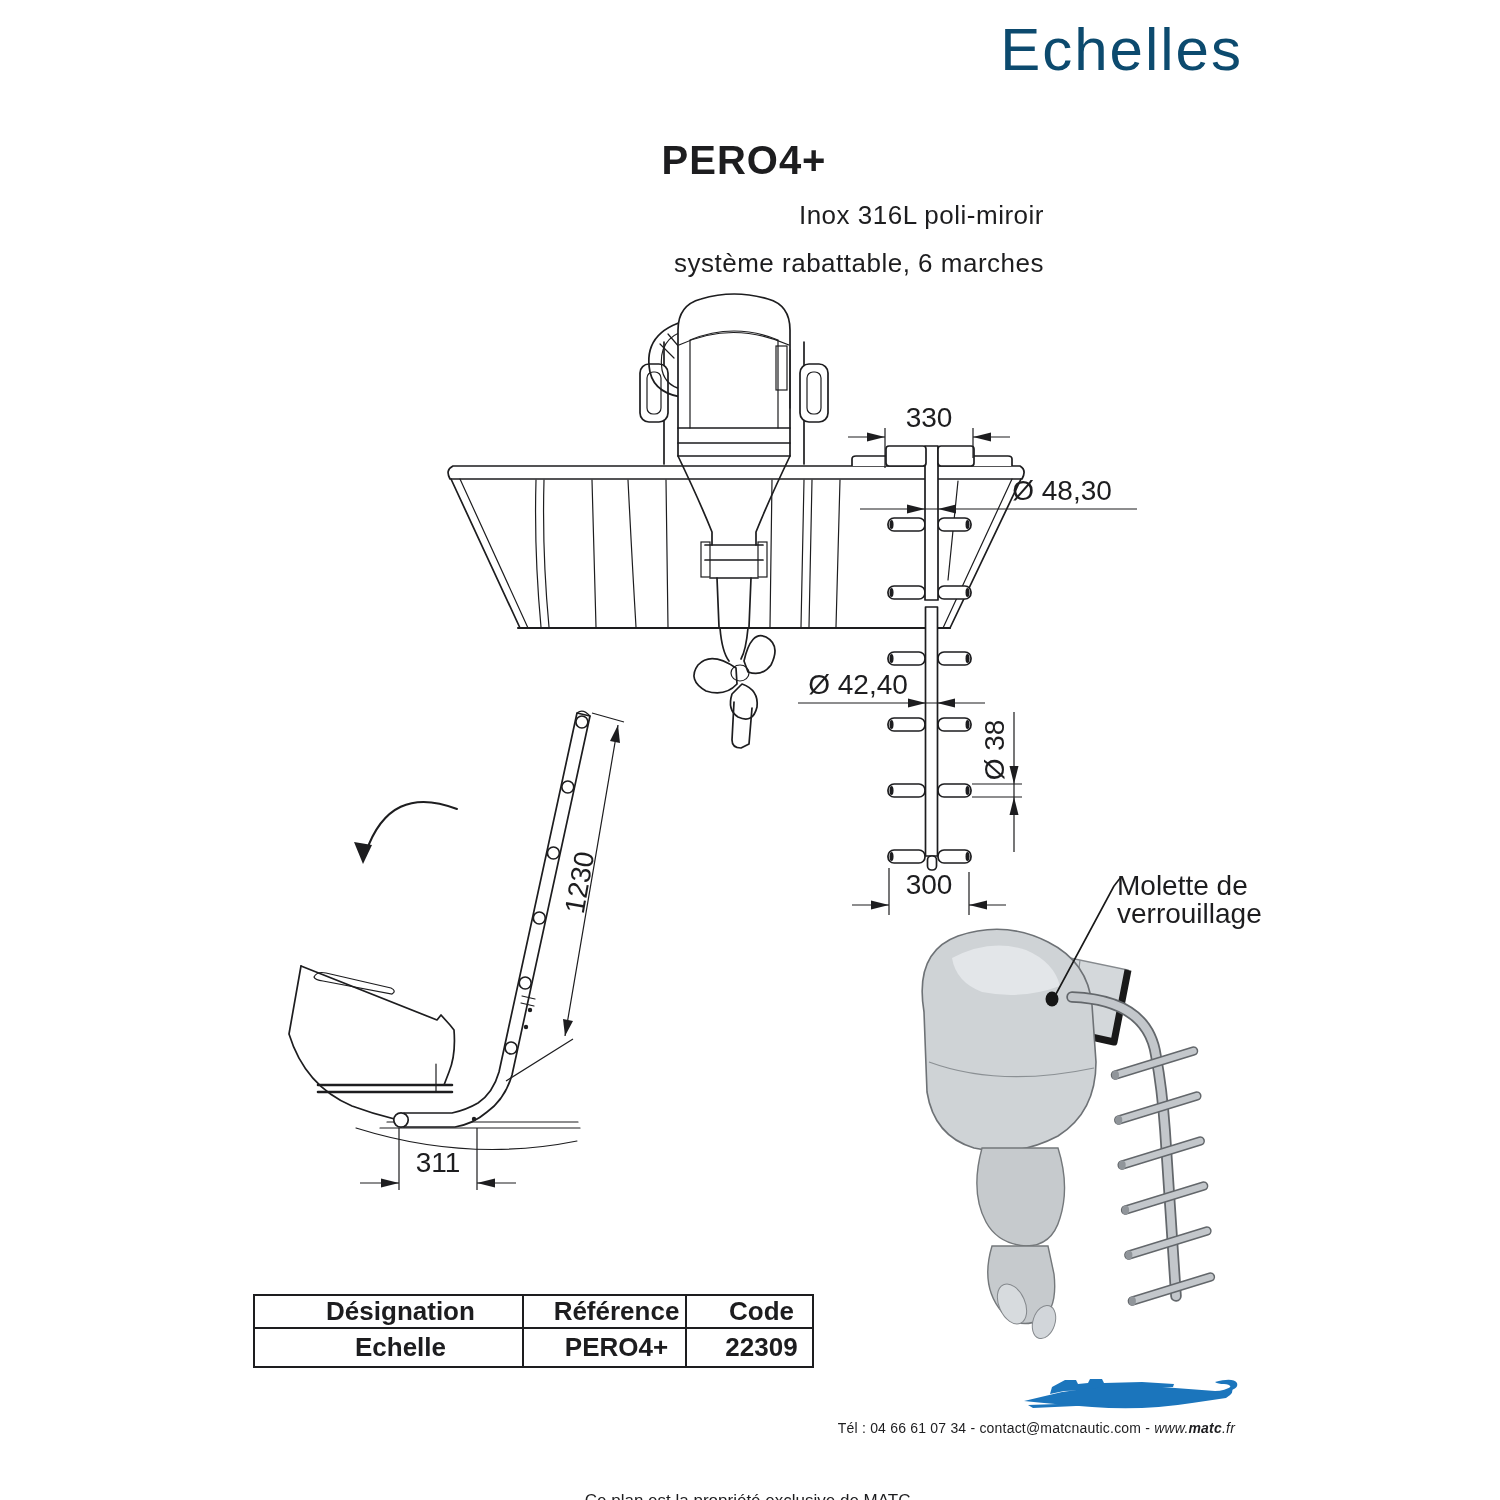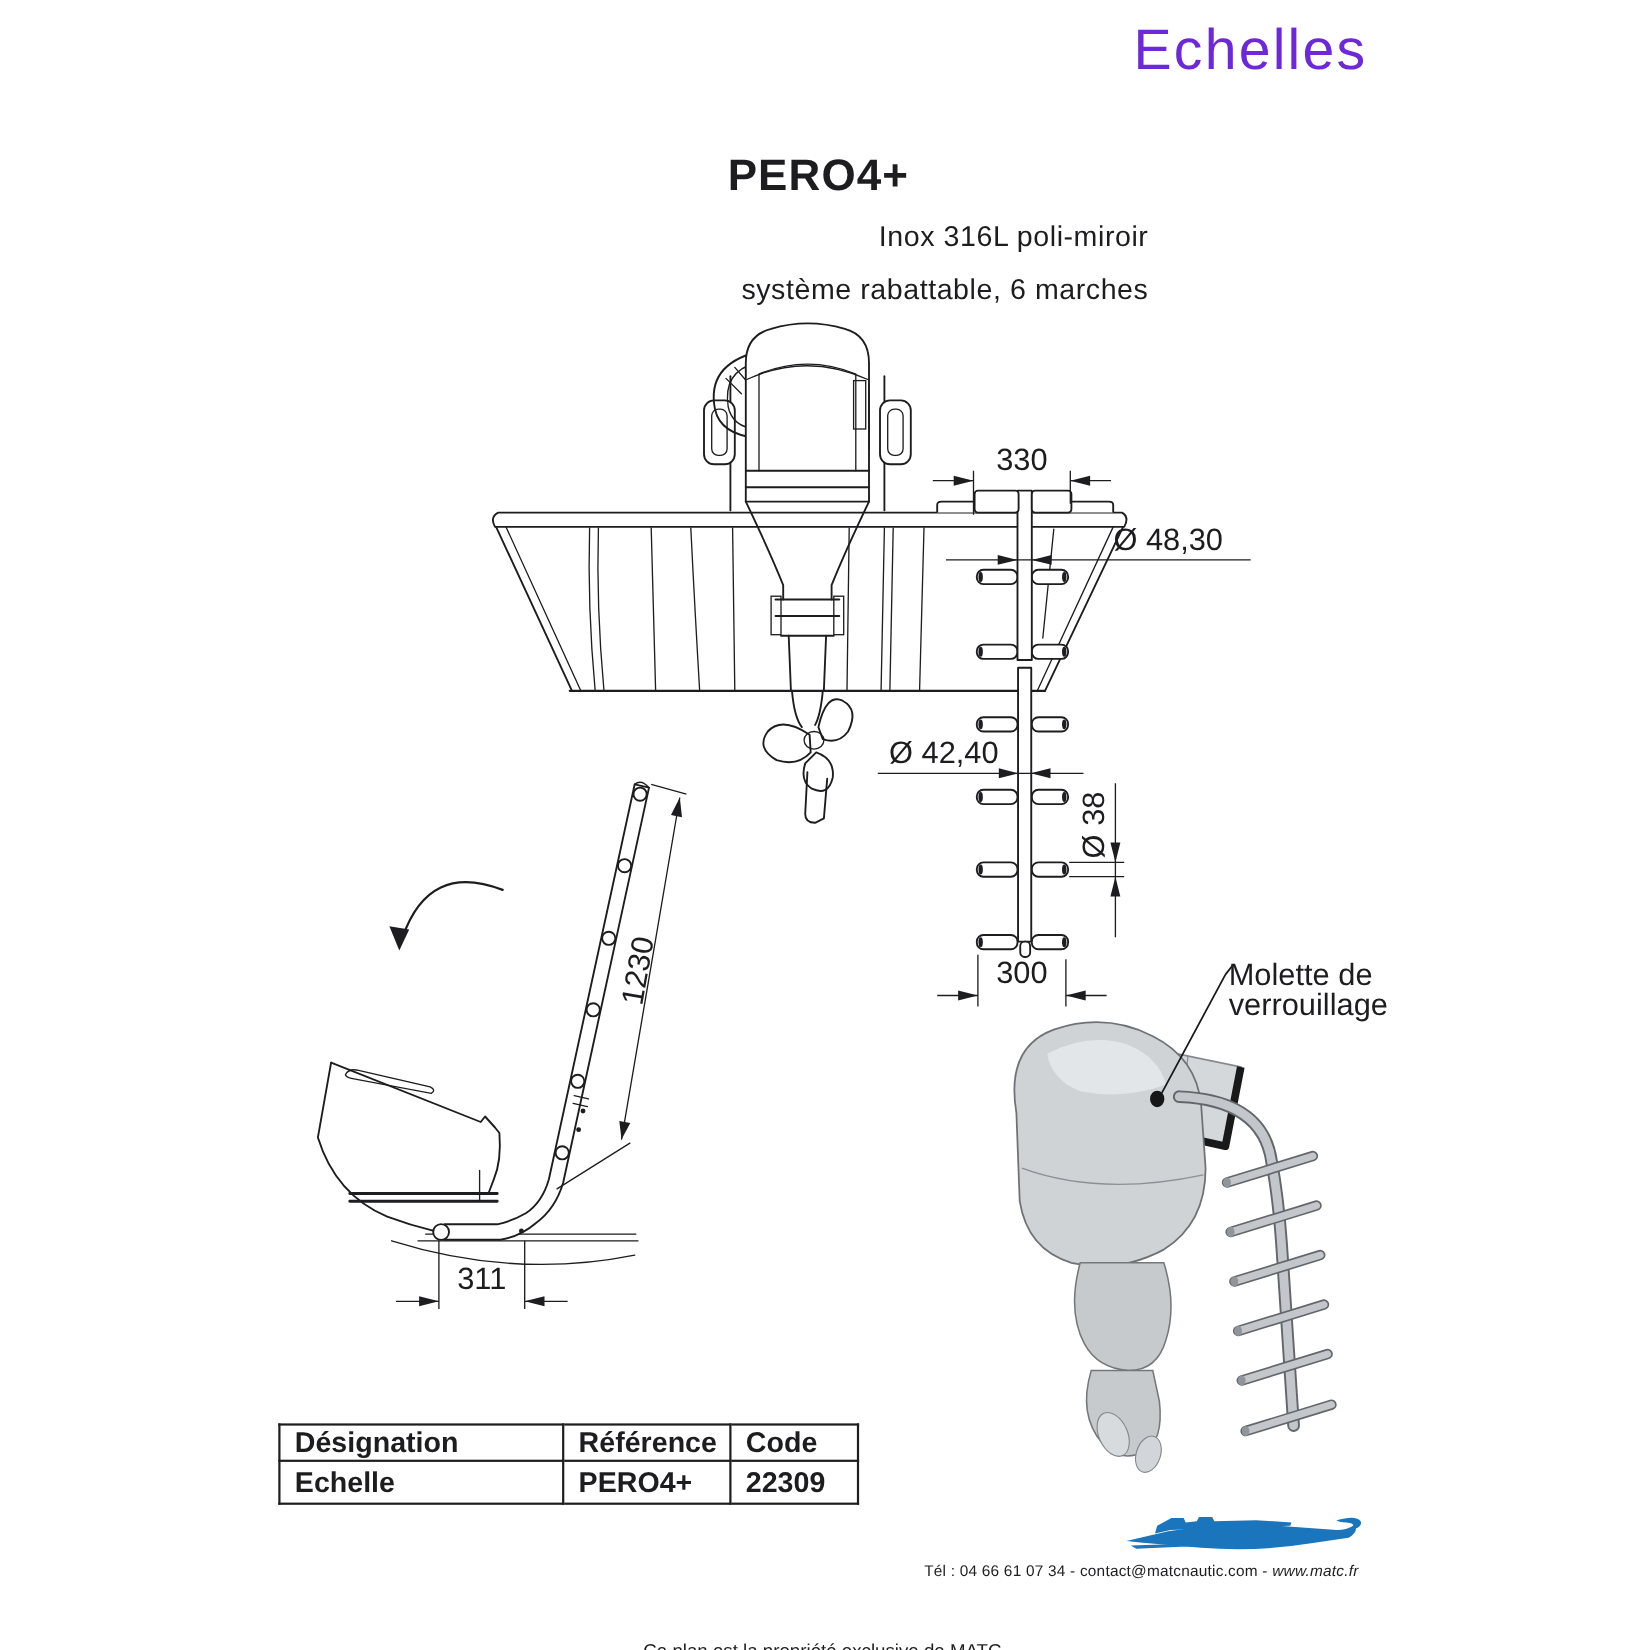--- a/index.html
+++ b/index.html
@@ -1,20 +1,20 @@
 <!DOCTYPE html>
 <html><head>
 <meta charset="utf-8">
 <style>
   html,body{margin:0;padding:0;background:#ffffff;}
   body{width:1500px;height:1500px;position:relative;overflow:hidden;
        font-family:"Liberation Sans", sans-serif;color:#1d1d1f;}
   .abs{position:absolute;}
   
-  .brand-title{right:257px;top:20px;font-size:52px;letter-spacing:2px;color:#6d28d9;line-height:1;}
+  .brand-title{right:257px;top:20px;font-size:60px;letter-spacing:2px;color:#0c4a6e;line-height:1;}
   
   .product-block{left:444px;top:138px;width:600px;text-align:center;}
   .product-title{font-size:40px;font-weight:bold;letter-spacing:1px;}
   .product-sub{font-size:26px;margin-top:17px;letter-spacing:0.5px;text-align:right;}
   
   svg{position:absolute;overflow:visible;}
   svg text{font-family:"Liberation Sans",sans-serif;font-size:28px;fill:#1d1d1f;}
   .ln{stroke:#1d1d1f;fill:none;stroke-width:1.7;stroke-linecap:round;stroke-linejoin:round;}
   .lnthin{stroke:#1d1d1f;fill:none;stroke-width:1.2;stroke-linecap:round;}
   .lnbold{stroke:#1d1d1f;fill:none;stroke-width:2.6;stroke-linecap:round;}
@@ -24,28 +24,28 @@
   .capdot{fill:#1d1d1f;stroke:none;}
   
   .g-fill{fill:#CFD3D6;stroke:#6E7276;stroke-width:1.6;}
   .g-mid{fill:#C6CACD;stroke:#74787B;stroke-width:1.4;}
   .g-lite{fill:#E3E6E9;stroke:none;}
   .g-seam{stroke:#8b9094;stroke-width:1.2;fill:none;}
   .tube-out{stroke:#63676B;fill:none;stroke-linecap:round;}
   .tube-in{stroke:#C3C7CB;fill:none;stroke-linecap:round;}
   
   table.spec{position:absolute;left:253px;top:1294px;border-collapse:collapse;font-size:26px;}
-  table.spec td,table.spec th{border:2px solid #1d1d1f;padding:0 0 0 13px;text-align:left;vertical-align:middle;}
+  table.spec td,table.spec th{border:2px solid #1d1d1f;padding:0 0 0 24px;text-align:center;vertical-align:middle;}
   table.spec th{font-weight:bold;height:31px;}
   table.spec td{height:37px;font-weight:bold;}
   .c1{width:243px;}.c2{width:137px;border-radius:15px;}.c3{width:101px;margin-top:32px;}
   
   .contact-line{right:265px;top:1420px;font-size:14px;letter-spacing:0.2px;white-space:nowrap;}
   .contact-line .it{font-style:italic;}
-  .contact-line .bd{font-weight:normal;font-style:italic;}
+  .contact-line .bd{font-weight:bold;font-style:italic;}
   .legal{left:0;top:1448px;width:100%;text-align:center;font-size:17px;line-height:21px;white-space:pre-wrap;}
 </style>
 </head>
 <body>
 
 <div class="abs brand-title">Echelles</div>
 
 <div class="abs product-block">
   <div class="product-title">PERO4+</div>
   <div class="product-sub">Inox 316L poli-miroir</div>

